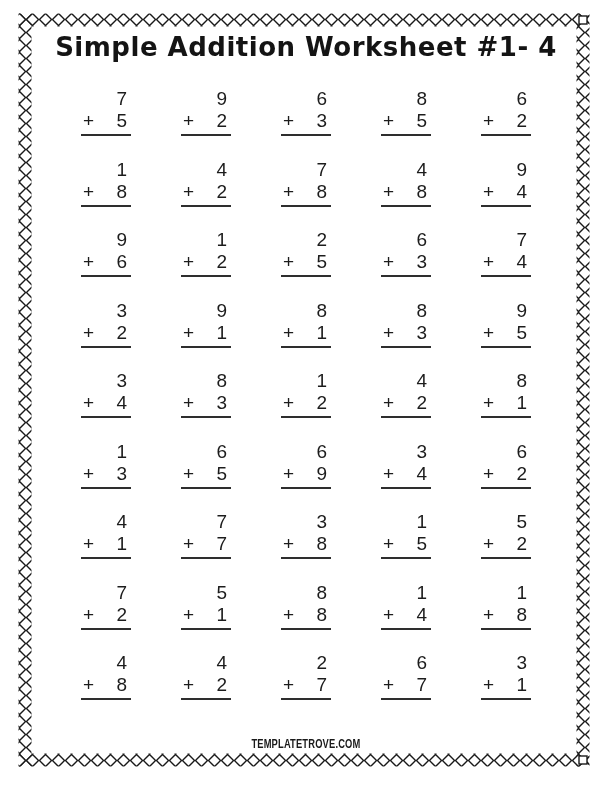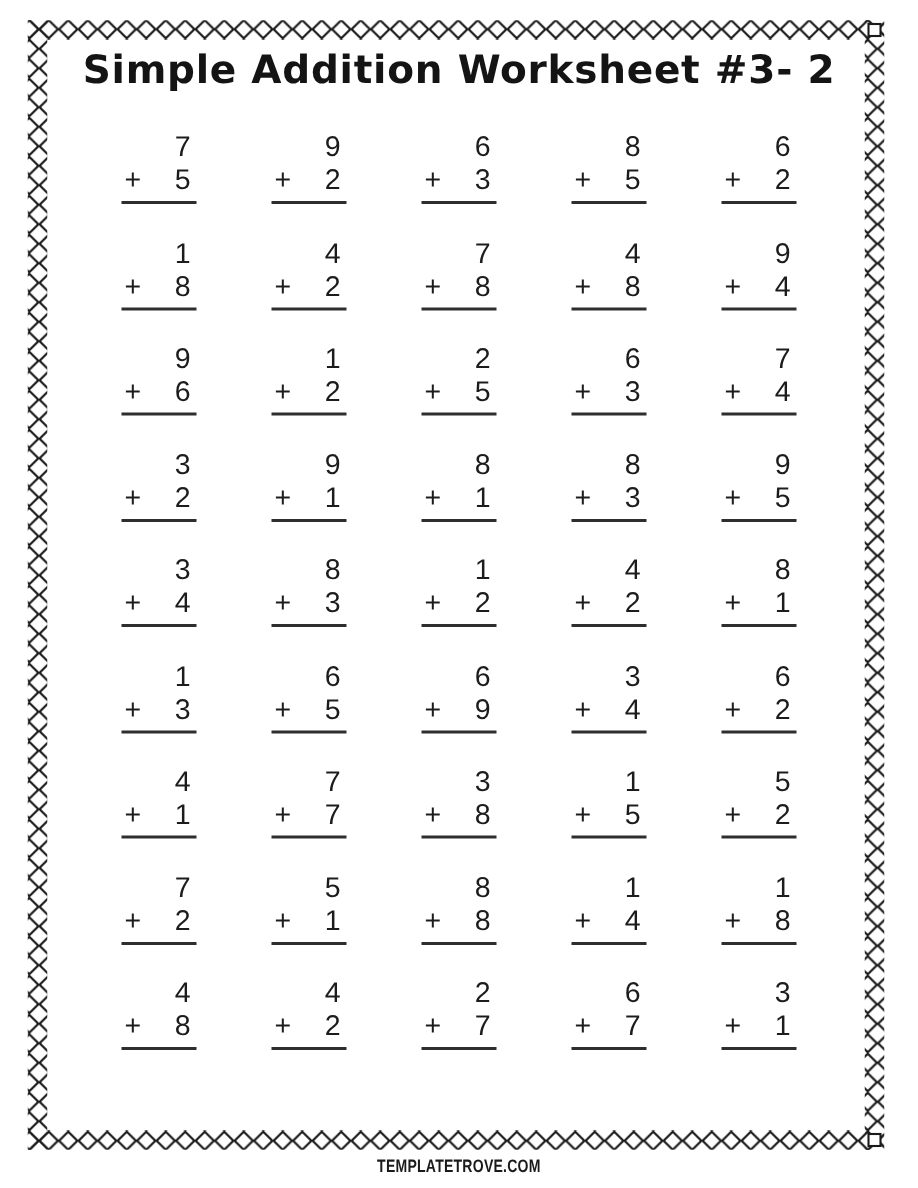--- a/index.html
+++ b/index.html
@@ -59,21 +59,20 @@
     align-items: baseline;
     border-bottom: 2px solid #2e2e2e;
     padding: 0 4px 2px 2px;
   }
   .footer {
     position: absolute;
     top: 734px;
     left: 0;
     width: 100%;
     text-align: center;
-    margin-top: 34px;
   }
   .footer-text {
     display: inline-block;
     font-size: 12px;
     font-weight: bold;
     letter-spacing: 0.2px;
     transform: scaleX(0.78);
     transform-origin: center;
     color: #1a1a1a;
   }
@@ -90,21 +89,21 @@
       </pattern>
     </defs>
     <rect x="19" y="13.5" width="570" height="13" fill="url(#diamonds)"></rect>
     <rect x="19" y="753.5" width="570" height="13" fill="url(#diamonds)"></rect>
     <rect x="18.5" y="13.5" width="13" height="753" fill="url(#diamonds)"></rect>
     <rect x="576.5" y="13.5" width="13" height="753" fill="url(#diamonds)"></rect>
     <rect x="579" y="16" width="8" height="8" fill="#ffffff" stroke="#1a1a1a" stroke-width="1.4"></rect>
     <rect x="579" y="756" width="8" height="8" fill="#ffffff" stroke="#1a1a1a" stroke-width="1.4"></rect>
   </svg>
 
-  <div class="title">Simple Addition Worksheet #3- 2</div>
+  <div class="title">Simple Addition Worksheet #1- 4</div>
 
   <div class="problems-grid">
   <div class="problem">
     <div class="top-addend">7</div>
     <div class="bottom-row">
       <span class="plus">+</span>
       <span class="bottom-addend">5</span>
     </div>
   </div>
 

